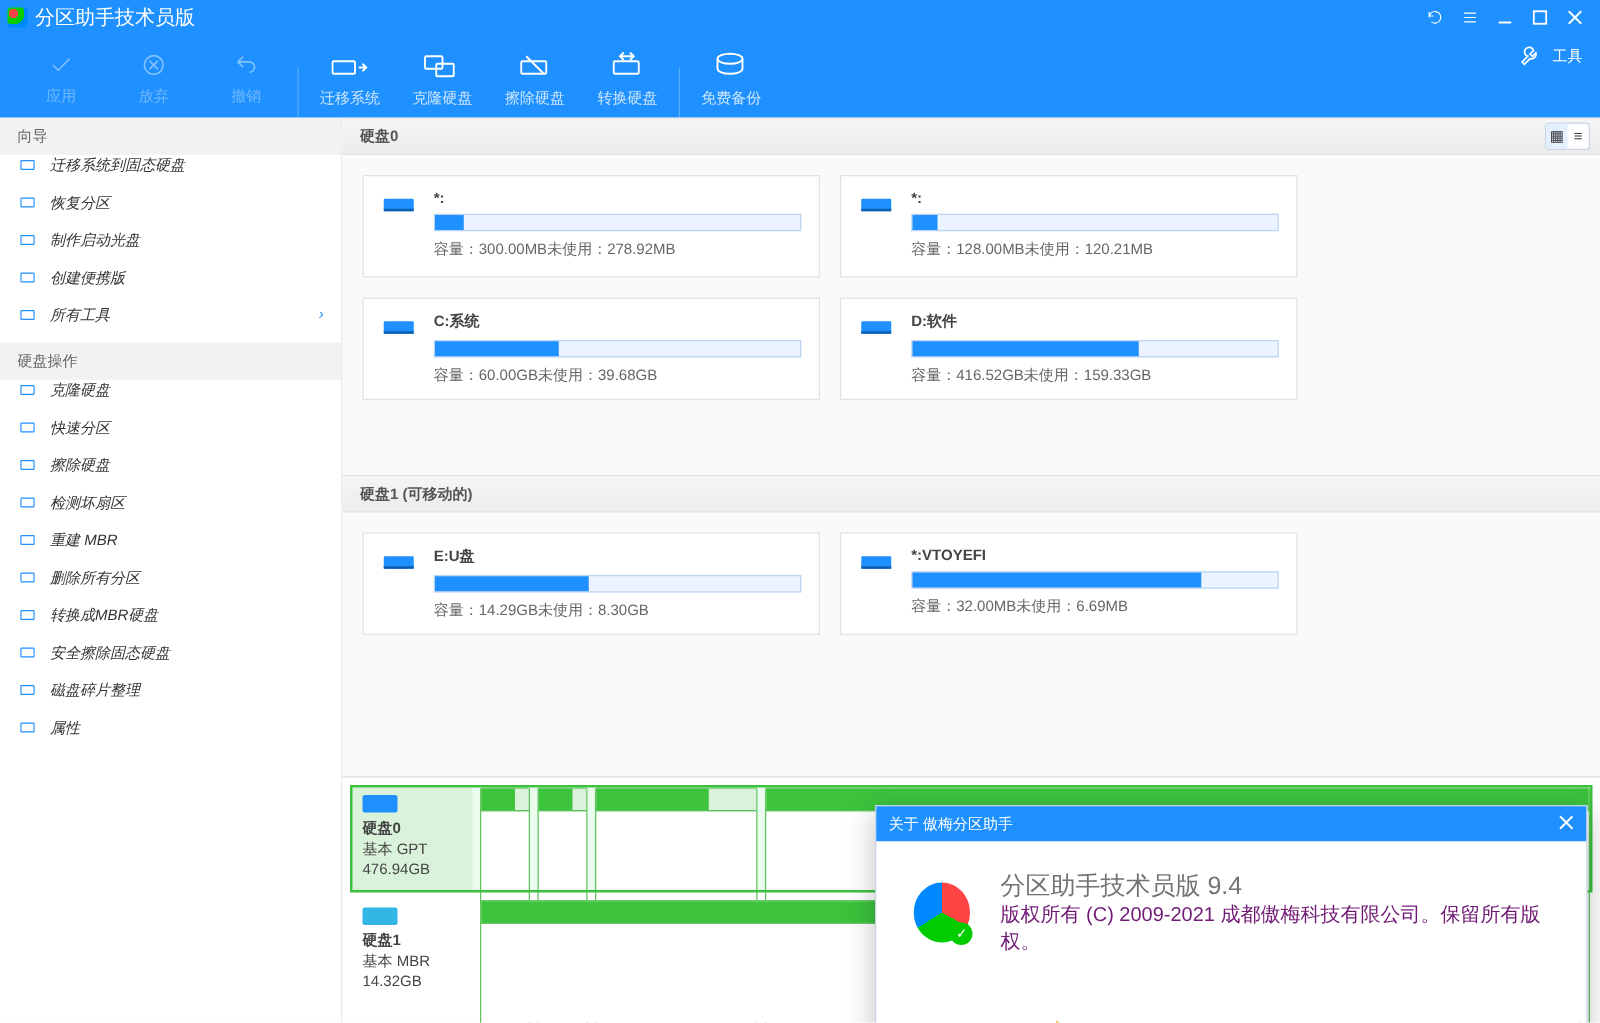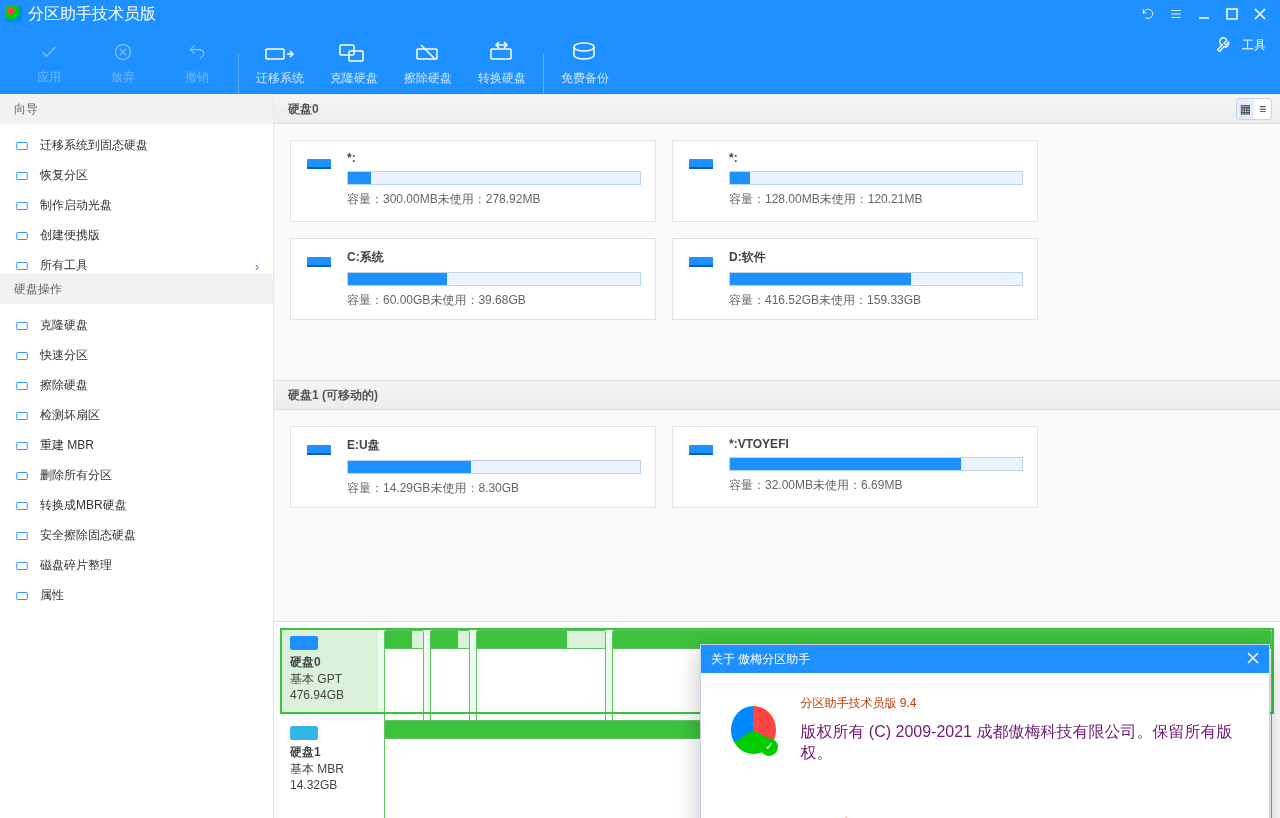--- a/index.html
+++ b/index.html
@@ -21,21 +21,21 @@
 .toolbar .ticon svg{stroke:#fff;fill:none;stroke-width:1.5;}
 .toolbar .tools{position:absolute;right:14px;top:6px;display:flex;flex-direction:row;align-items:center;color:#fff;gap:4px;cursor:pointer;}
 
 
 .body{display:flex;height:724px;}
 .sidebar{width:274px;border-right:1px solid #e5e5e5;background:#fff;overflow:hidden;}
 .main{flex:1;display:flex;flex-direction:column;background:#fafafa;}
 
 
 .sb-head{height:30px;display:flex;align-items:center;padding:0 14px;background:#f2f2f2;color:#666;font-size:12px;}
-.sb-item{height:30px;display:flex;align-items:flex-end;gap:10px;padding:0 14px;cursor:pointer;color:#333;}
+.sb-item{height:30px;display:flex;align-items:flex-start;gap:10px;padding:0 14px;cursor:pointer;color:#333;font-style:italic;}
 .sb-item .chev{margin-left:auto;color:#1e90ff;}
 .sb-icon{width:16px;height:16px;display:flex;align-items:center;justify-content:center;}
 .sb-icon svg{stroke:#1e90ff;fill:none;stroke-width:1.6;}
 
 
 .content{flex:1;overflow:auto;padding:0;position:relative;}
 .disk-header{height:30px;display:flex;align-items:center;padding:0 14px;background:linear-gradient(#f5f5f5,#ececec);border-top:1px solid #e0e0e0;border-bottom:1px solid #e0e0e0;font-weight:bold;color:#555;}
 .view-toggle{position:absolute;right:8px;top:4px;width:36px;height:22px;border:1px solid #c8d4e6;border-radius:3px;background:#fff;display:flex;}
 .view-toggle div{flex:1;display:flex;align-items:center;justify-content:center;}
 .view-toggle .on{background:#e3efff;}
@@ -63,21 +63,21 @@
 .row2 .tile .top{background:#3cc23c;}
 .row2 .diskhead .di{background:#33b5e5;}
 
 
 .about{position:absolute;left:700px;top:644px;width:570px;height:194px;background:#fff;box-shadow:0 6px 22px rgba(0,0,0,.25);border:1px solid #c8d4e6;}
 .about .hdr{height:28px;background:#1e90ff;color:#fff;display:flex;align-items:center;padding:0 10px;font-size:12px;}
 .about .hdr .x{margin-left:auto;cursor:pointer;}
 .about .bod{padding:22px 30px;display:flex;gap:24px;align-items:center;}
 .about .logo{width:48px;height:48px;background:conic-gradient(#f44 0 33%,#0c0 33% 66%,#08f 66%);border-radius:50%;position:relative;}
 .about .logo::after{content:"✓";position:absolute;right:-2px;bottom:-2px;width:18px;height:18px;background:#0c0;color:#fff;border-radius:50%;font-size:11px;display:flex;align-items:center;justify-content:center;}
-.about .tt{font-size:12px;color:#c2410c;margin-bottom:10px;}
+.about .tt{font-size:20px;color:#737373;}
 .about .cp{font-size:16px;color:#701a75;}
 .about .thumb{position:absolute;left:136px;bottom:6px;color:#1e90ff;font-size:13px;}
 
 </style>
 </head>
 <body>
 
 <div class="titlebar">
   <div class="logo"></div>
   <div class="title">分区助手技术员版</div>

